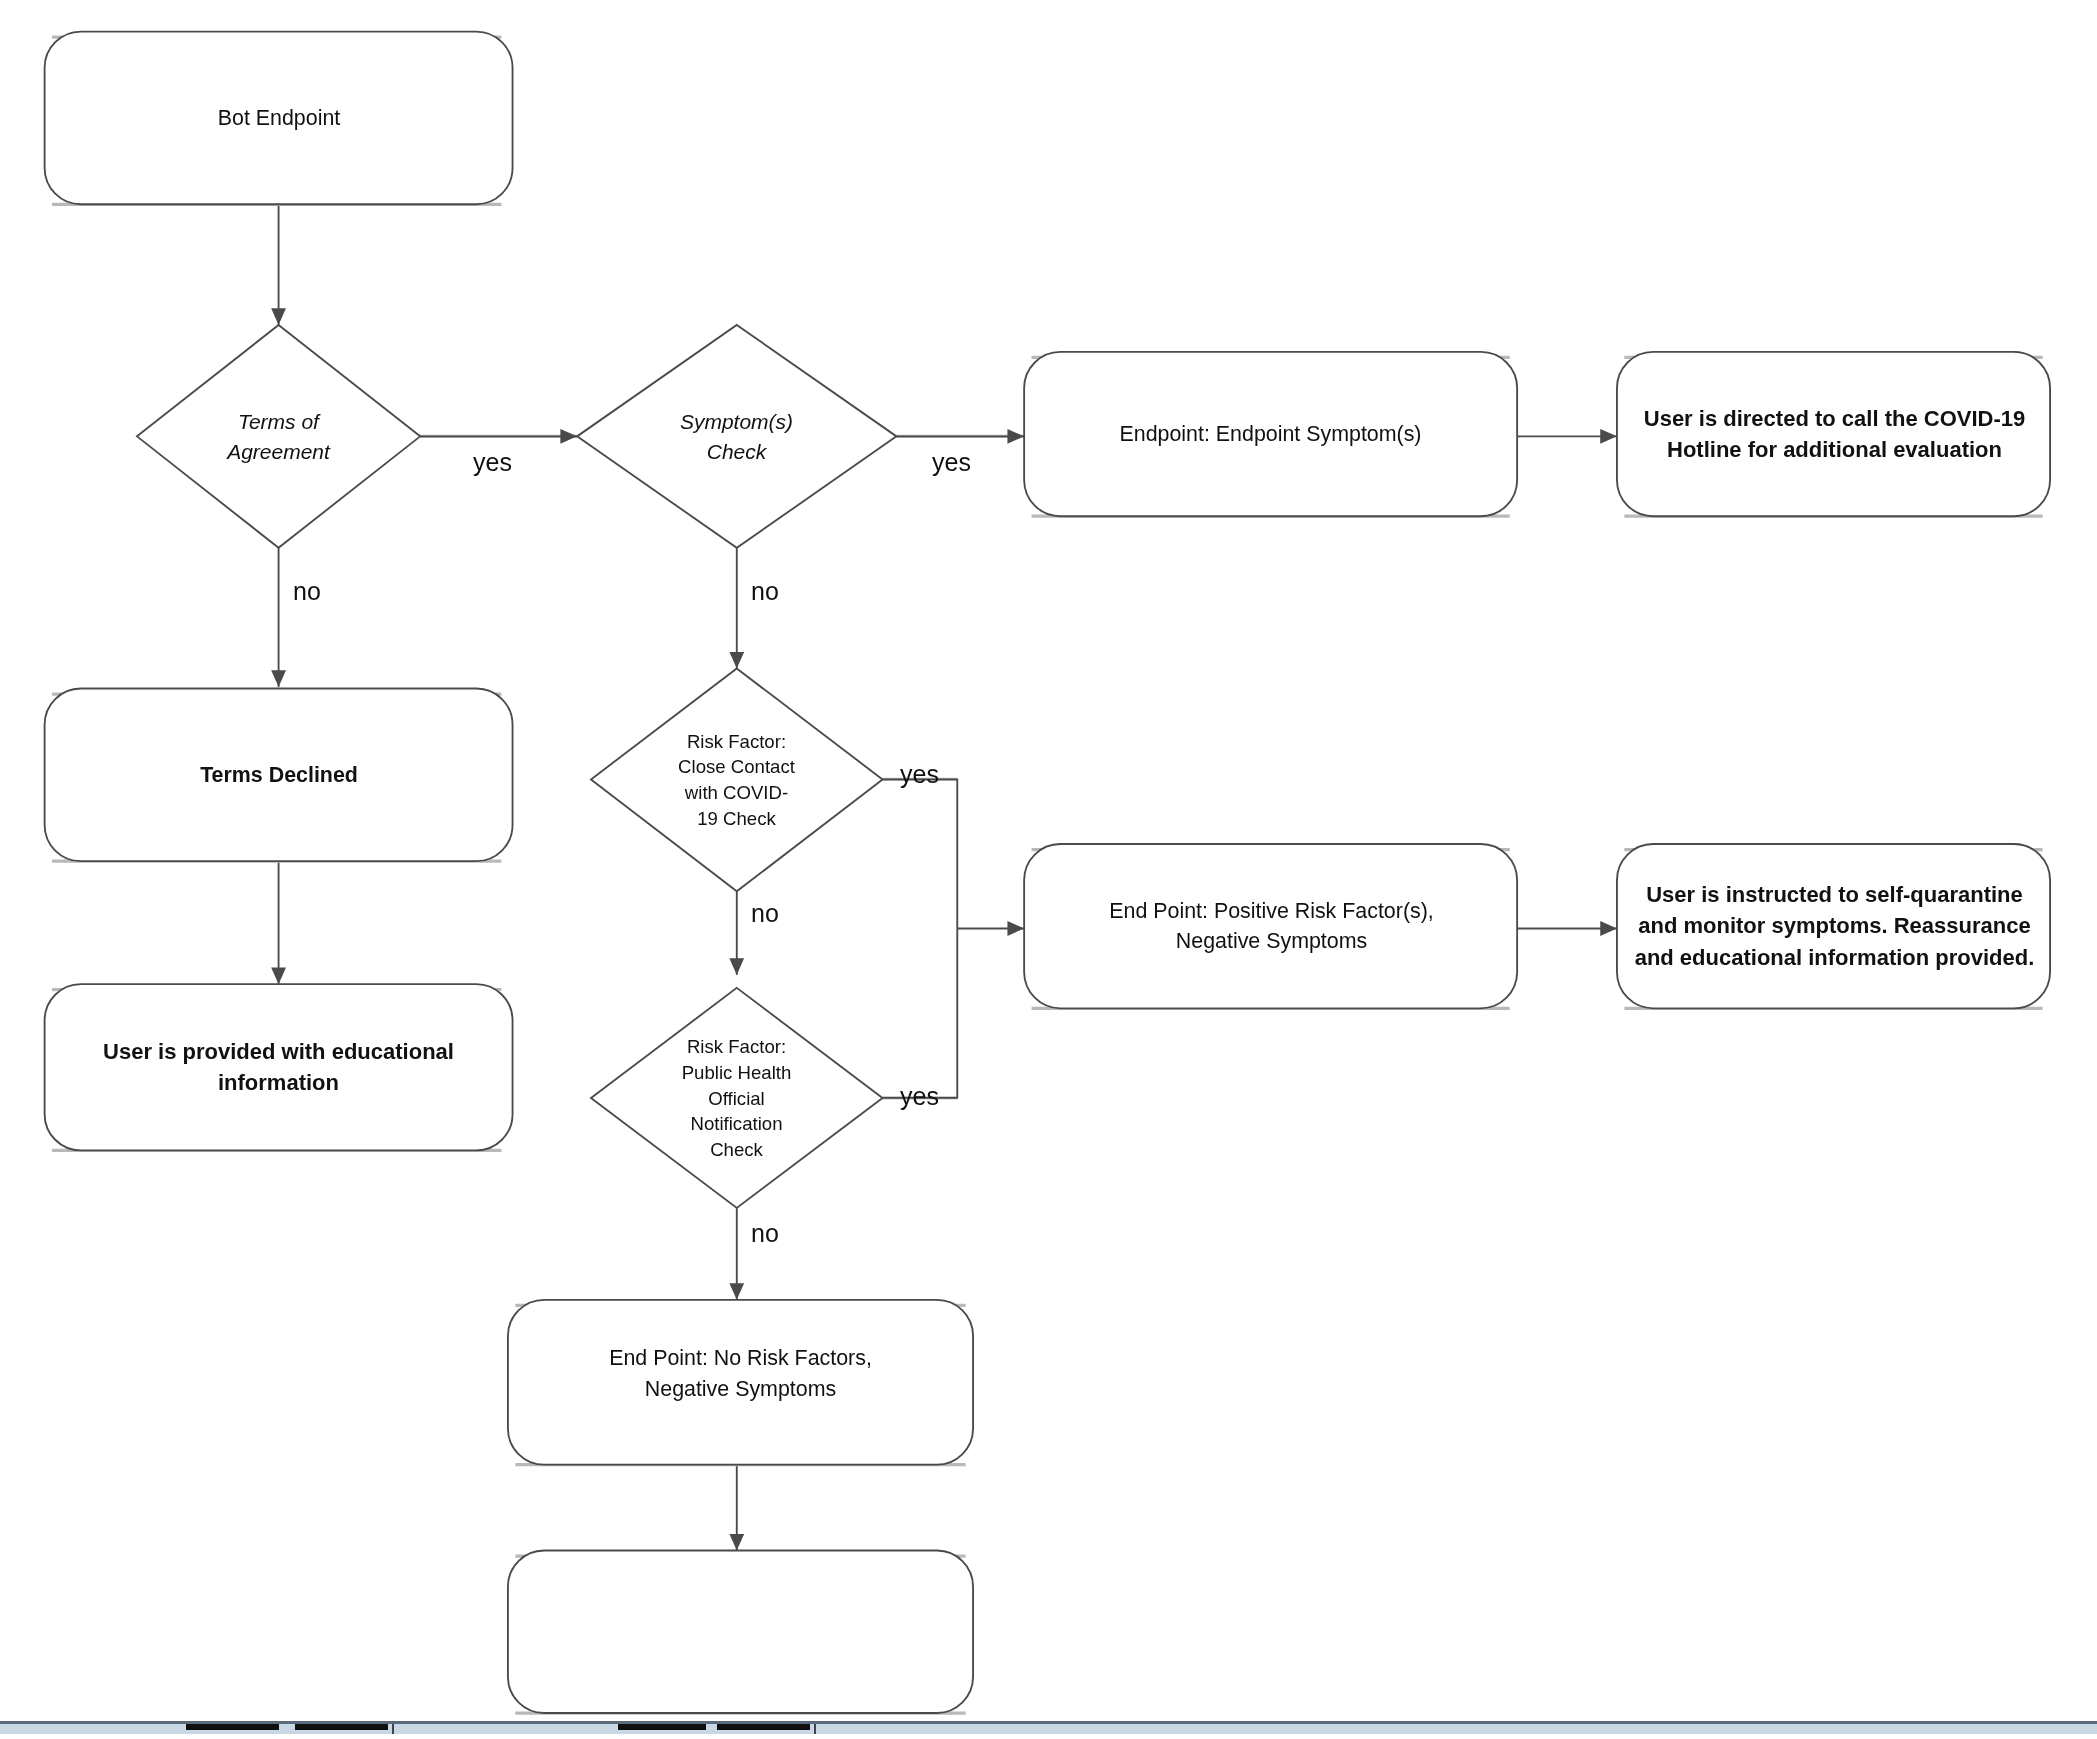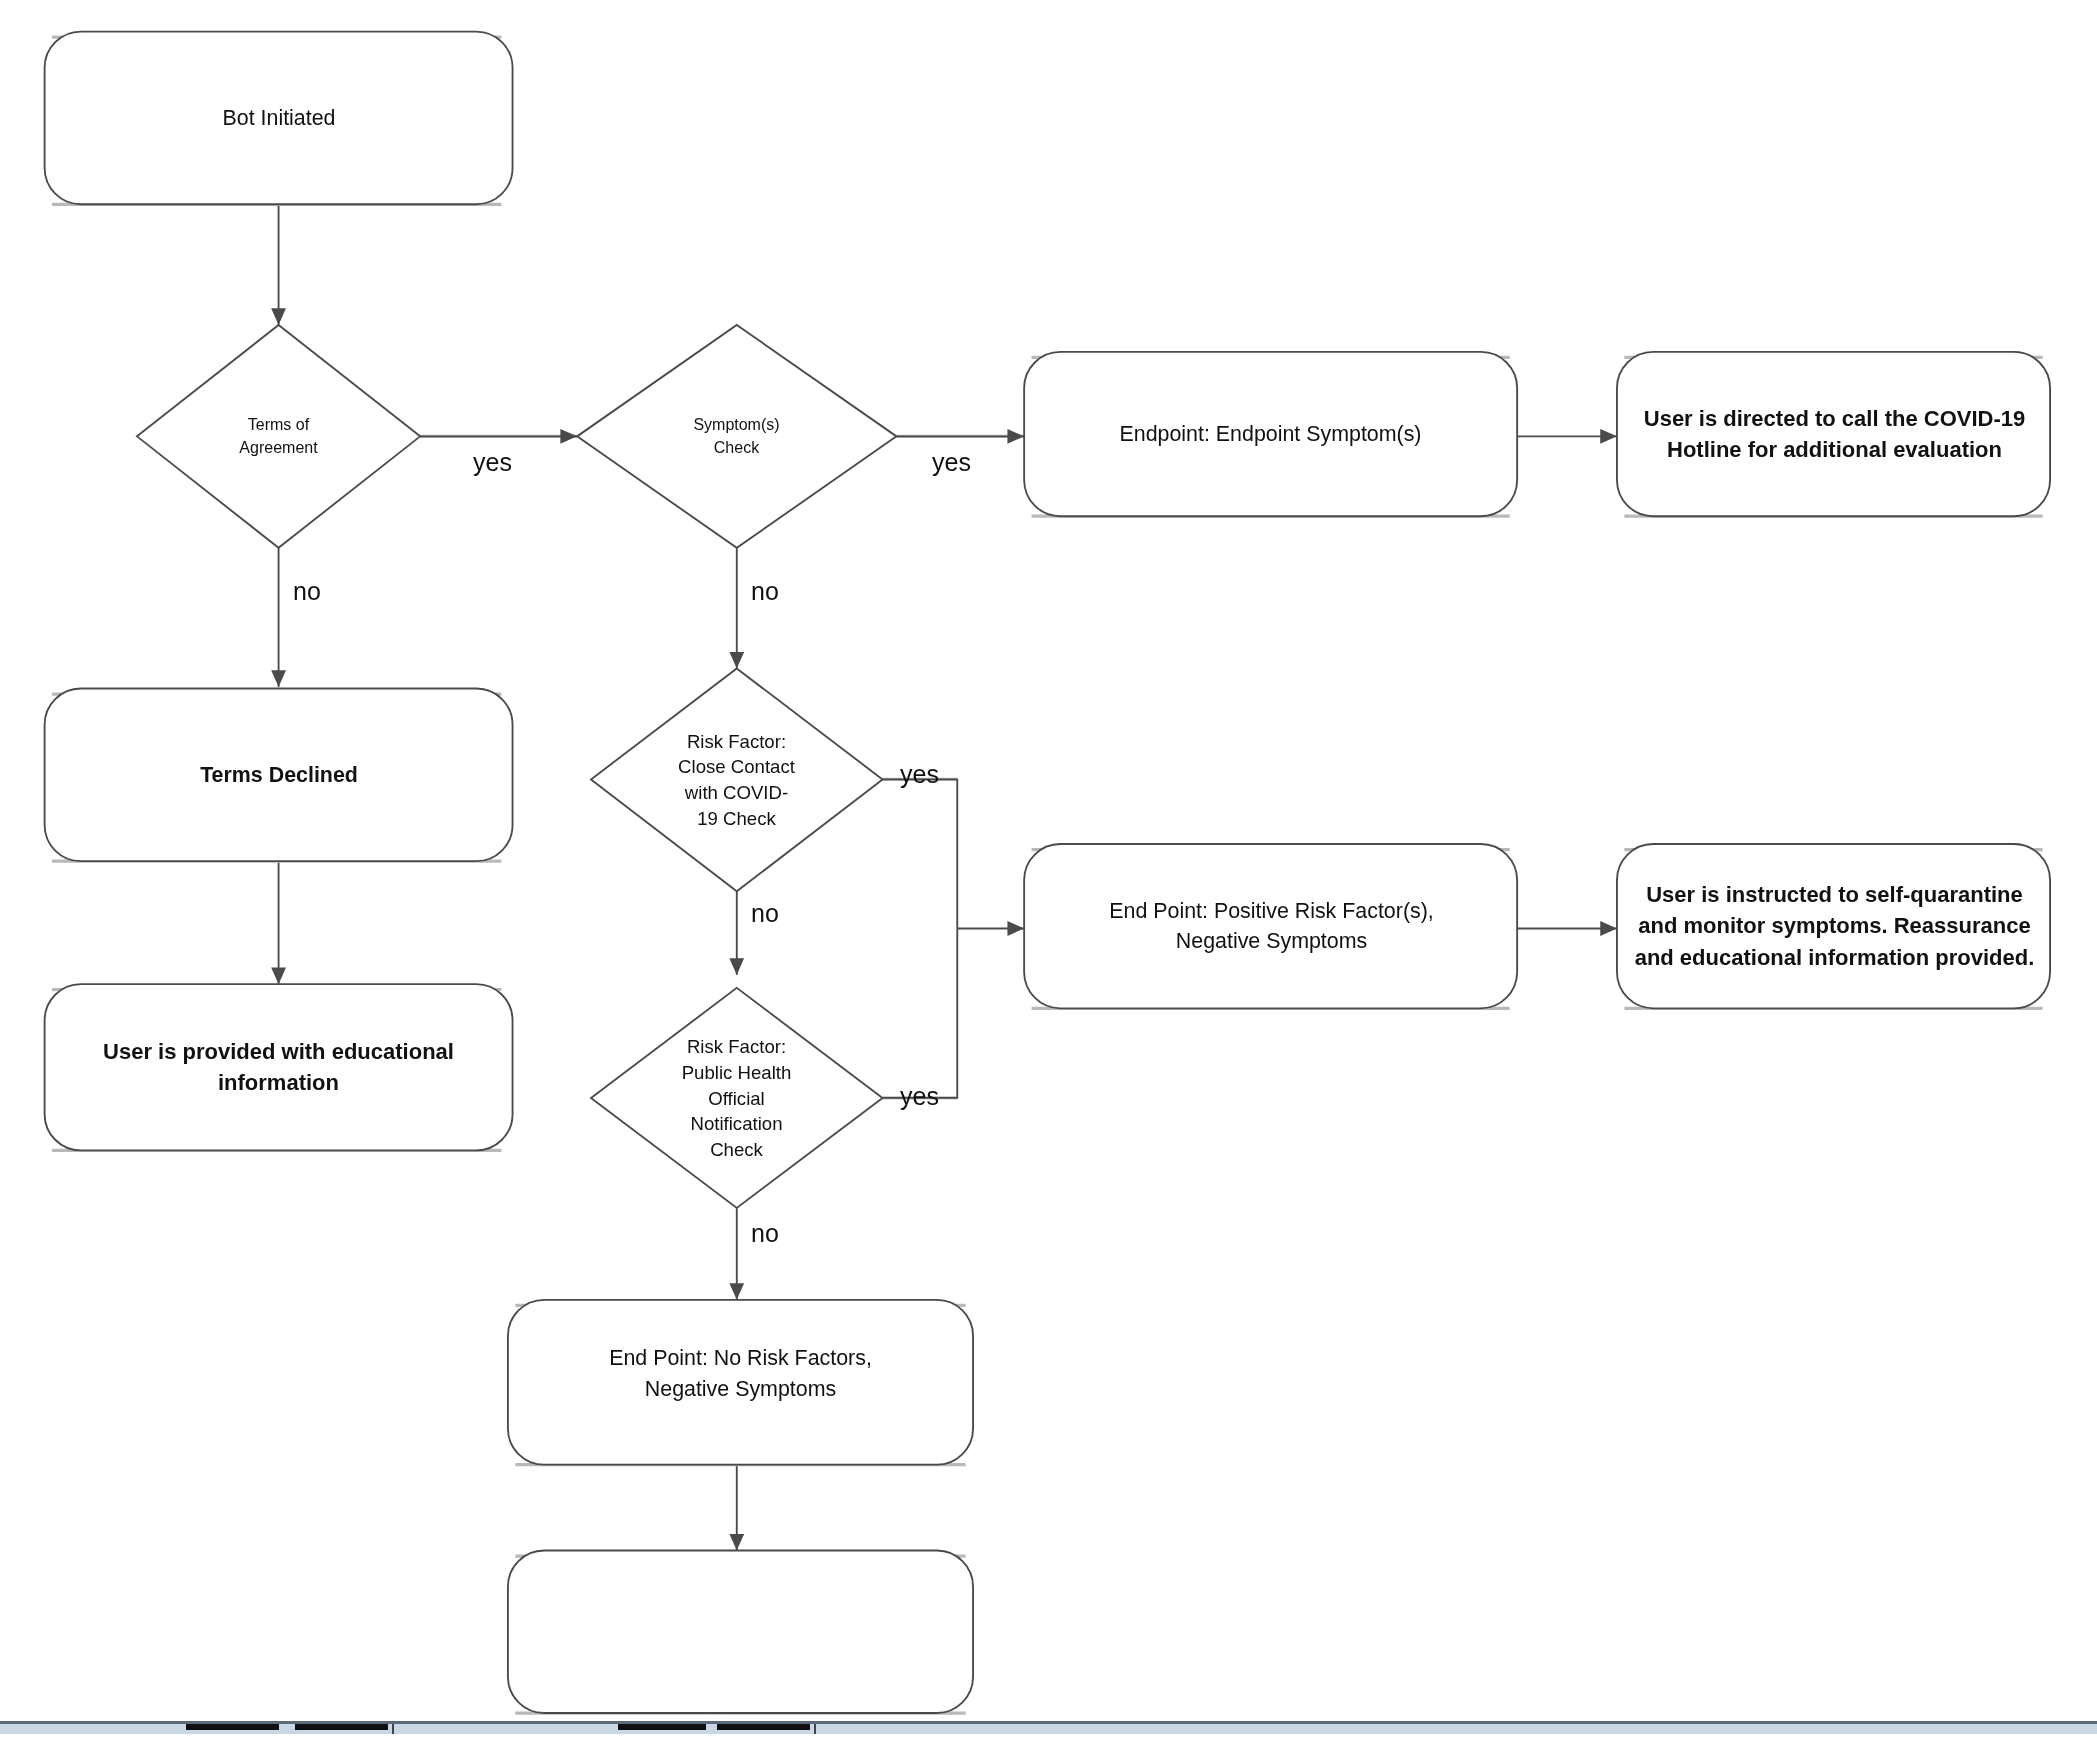--- a/index.html
+++ b/index.html
@@ -48,21 +48,21 @@
     align-items: center;
     justify-content: center;
     text-align: center;
     color: #111111;
     line-height: 1.42;
     white-space: pre-line;
     pointer-events: none;
   }
   .node-label.proc { font-size: 21.4px; font-weight: 400; }
   .node-label.bold { font-size: 22px; font-weight: 700; }
-  .node-label.dec  { font-size: 16px; font-weight: 400; }
+  .node-label.dec  { font-size: 21px; font-weight: 400; font-style: italic; }
   .node-label.dec-small { font-size: 18.6px; font-weight: 400; line-height: 1.38; }
   .edge-label {
     position: absolute;
     font-size: 25px;
     color: #111111;
     white-space: nowrap;
     pointer-events: none;
   }
   .bottom-strip {
     position: absolute;
@@ -228,21 +228,21 @@
       <rect class="node-shape" x="1094" y="2800" width="1002" height="355" rx="78" ry="78"></rect>
     </g>
 
     <g>
       <path class="node-shadow" d="M 1110,3352 L 2080,3352"></path>
       <path class="node-shadow" d="M 1110,3690 L 2080,3690"></path>
       <rect class="node-shape" x="1094" y="3340" width="1002" height="350" rx="78" ry="78"></rect>
     </g>
   </svg>
 
-  <div class="node-label proc" style="left:45px; top:32px; width:468px; height:173px;">Bot Initiated</div>
+  <div class="node-label proc" style="left:45px; top:32px; width:468px; height:173px;">Bot Endpoint</div>
 
   <div class="node-label dec" style="left:167px; top:381px; width:223px; height:111px;">Terms of
 Agreement</div>
 
   <div class="node-label proc" style="left:45px; top:689px; width:468px; height:173px;font-weight:bold;">Terms Declined</div>
 
   <div class="node-label bold" style="left:54px; top:984px; width:449px; height:166px;">User is provided with educational
 information</div>
 
   <div class="node-label dec" style="left:625px; top:381px; width:223px; height:111px;">Symptom(s)

